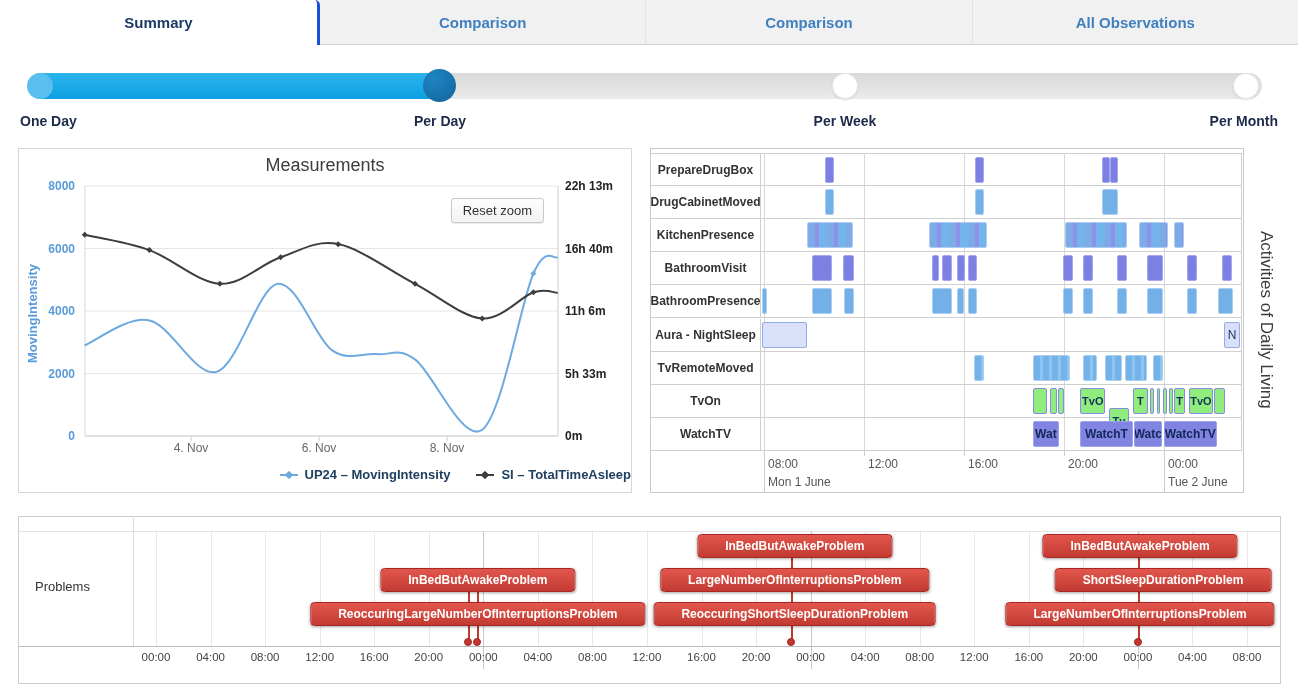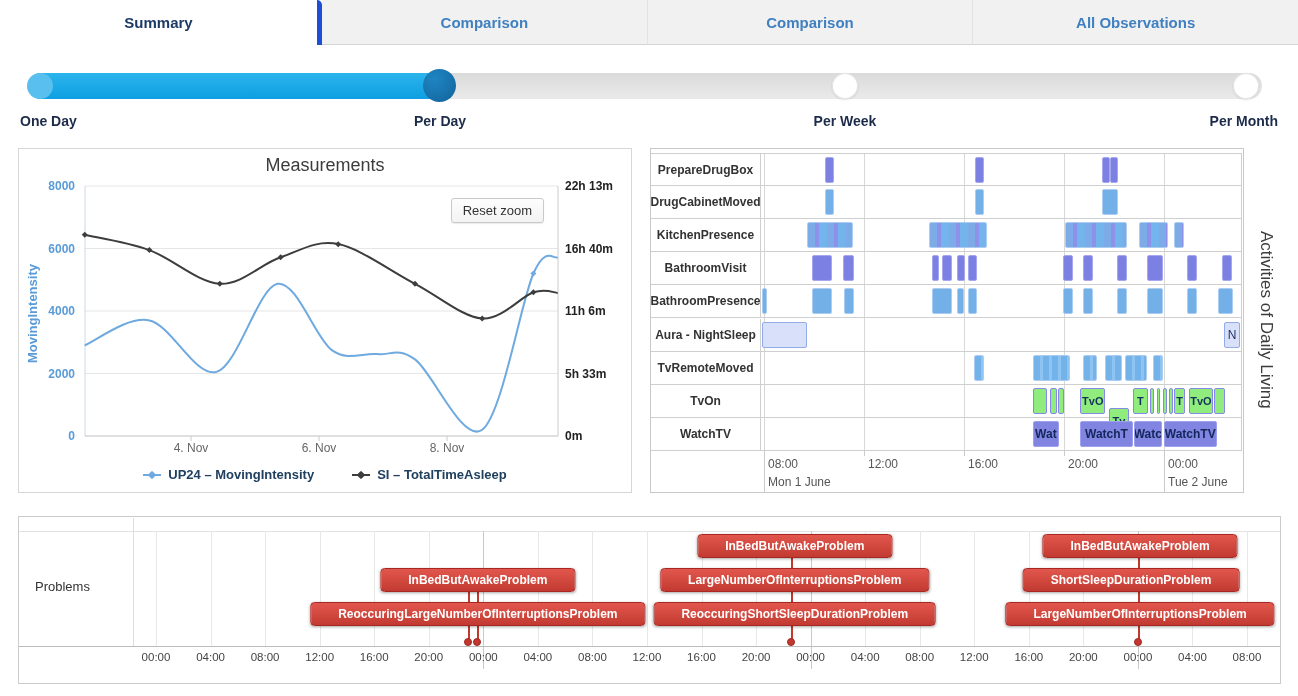--- a/index.html
+++ b/index.html
@@ -6,21 +6,21 @@
   body{width:1298px;height:696px;position:relative;overflow:hidden;
        font-family:"Liberation Sans",sans-serif;}
   #root{position:absolute;left:0;top:0;width:1298px;height:696px;}
 
   
   .tabbar{position:absolute;left:0;top:0;width:1298px;height:45px;display:flex;}
   .tab{flex:1;display:flex;align-items:center;justify-content:center;
        font-weight:bold;font-size:15px;color:#4080c0;background:#f1f1f1;
        border-bottom:1px solid #d4d4d4;border-right:1px solid #e2e2e2;cursor:pointer;}
   .tab.active{flex:0 0 317px;background:#fff;color:#1c3a66;border-bottom:none;
-       border-right:5px solid #1d4ed8;border-radius:0 5px 0 0;}
+       border-right:3px solid #1d4ed8;border-radius:0 5px 0 0;}
   .tab:last-child{border-right:none;}
 
   
   .slider-track{position:absolute;left:28px;top:73px;width:1234px;height:26px;
        border-radius:13px;background:linear-gradient(#dadada,#eaeaea);}
   .slider-fill{position:absolute;left:28px;top:73px;width:427px;height:26px;
        border-radius:13px;background:linear-gradient(#2cb4ec,#0d9fe2);}
   .handle{position:absolute;border-radius:50%;cursor:pointer;}
   .h-oneday{left:27px;top:73px;width:26px;height:26px;background:#58bfee;}
   .h-perday{left:423px;top:69px;width:33px;height:33px;
@@ -38,22 +38,22 @@
   
   .m-title{position:absolute;left:0;top:6px;width:100%;text-align:center;
        font-size:18px;color:#3c3c3c;}
   .m-ylabel{position:absolute;left:6px;top:80px;height:170px;writing-mode:vertical-rl;
        transform:rotate(180deg);display:flex;align-items:center;justify-content:center;
        font-size:13px;font-weight:bold;color:#5a9bd8;}
   .reset-zoom{position:absolute;right:87px;top:49px;padding:4px 11px;
        background:linear-gradient(#fdfdfd,#f3f3f3);border:1px solid #c9c9c9;border-radius:3px;
        font-family:"Liberation Sans",sans-serif;font-size:13px;color:#333;cursor:pointer;
        box-shadow:0 1px 1px rgba(0,0,0,.08);}
-  .m-legend{position:absolute;left:0;bottom:10px;width:100%;display:flex;gap:38px;
-       align-items:center;justify-content:center;}
+  .m-legend{position:absolute;left:0;bottom:10px;width:100%;display:flex;gap:26px;
+       align-items:center;justify-content:flex-end;}
   .legend-item{display:flex;align-items:center;gap:7px;font-size:13px;font-weight:bold;
        color:#20405f;cursor:pointer;}
   .lmarker{width:18px;height:2px;position:relative;}
   .lmarker::after{content:'';position:absolute;left:6px;top:-2px;width:6px;height:6px;
        background:inherit;border-radius:1px;transform:rotate(45deg);}
 
   
   .adl-row{position:absolute;left:0;width:591px;border-bottom:1px solid #cfcfcf;box-sizing:border-box;}
   .adl-label{position:absolute;left:0;top:0;bottom:0;width:110px;border-right:1px solid #cfcfcf;
        display:flex;align-items:center;justify-content:center;font-size:12px;font-weight:bold;
@@ -329,18 +329,18 @@
       <div class="problem-box" style="left: 458.845px; top: 85px;">ReoccuringLargeNumberOfInterruptionsProblem</div>
       <div class="problem-dot" style="left: 445.026px; top: 121px;"></div>
       <div class="problem-dot" style="left: 453.754px; top: 121px;"></div>
       <div class="problem-line" style="left: 771.962px; top: 41px; height: 83px;"></div>
       <div class="problem-box" style="left: 775.78px; top: 17px;">InBedButAwakeProblem</div>
       <div class="problem-box" style="left: 775.78px; top: 51px;">LargeNumberOfInterruptionsProblem</div>
       <div class="problem-box" style="left: 775.78px; top: 85px;">ReoccuringShortSleepDurationProblem</div>
       <div class="problem-dot" style="left: 767.962px; top: 121px;"></div>
       <div class="problem-line" style="left: 1118.9px; top: 41px; height: 83px;"></div>
       <div class="problem-box" style="left: 1121.08px; top: 17px;">InBedButAwakeProblem</div>
-      <div class="problem-box" style="left: 1112px; top: 51px;">ShortSleepDurationProblem</div>
+      <div class="problem-box" style="left: 1144px; top: 51px;">ShortSleepDurationProblem</div>
       <div class="problem-box" style="left: 1121.08px; top: 85px;">LargeNumberOfInterruptionsProblem</div>
       <div class="problem-dot" style="left: 1114.9px; top: 121px;"></div>
     </div>
 
 </div>
 
 </body></html>

